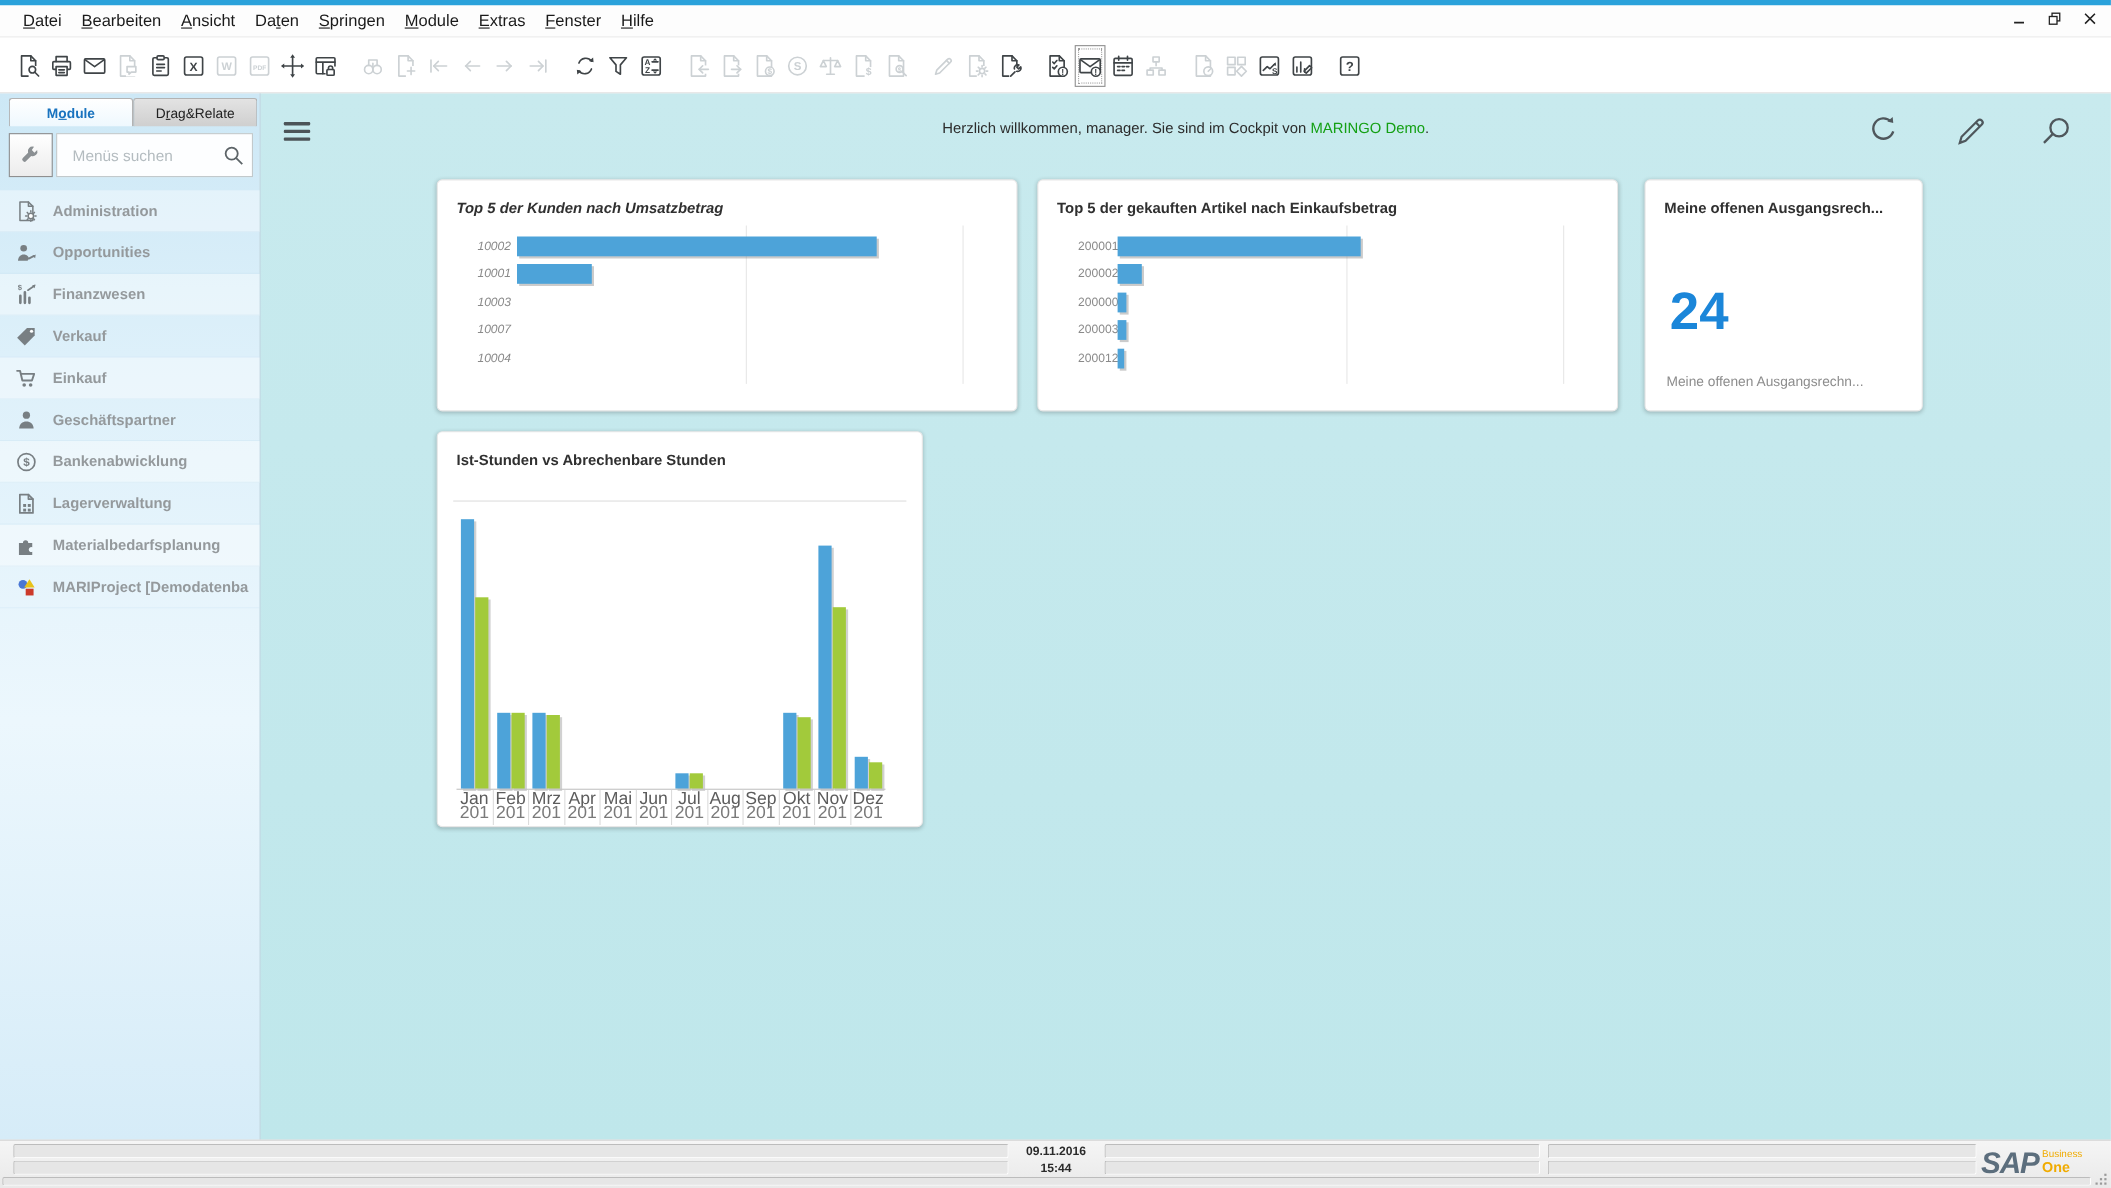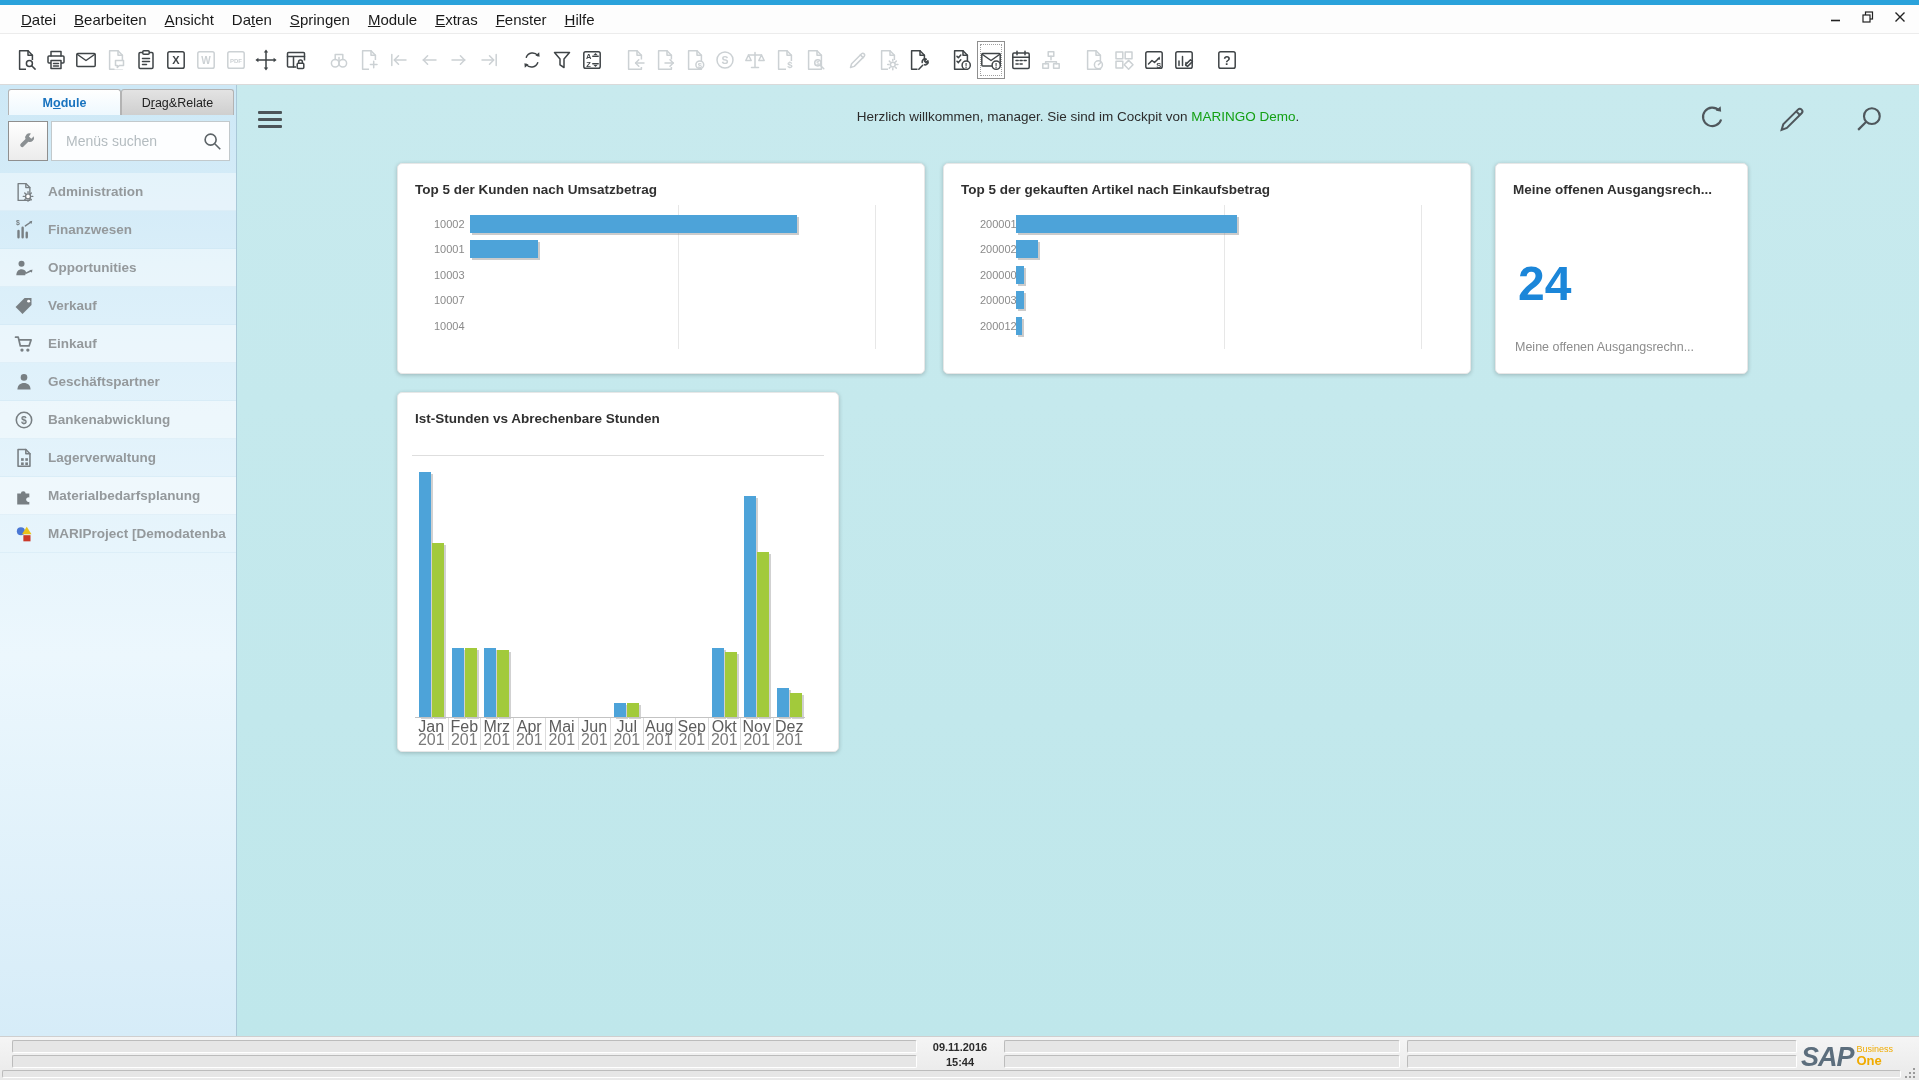--- a/index.html
+++ b/index.html
@@ -56,21 +56,21 @@
   .hamburger span { display:block; height:3px; background:#4c5458; margin-bottom:4px; border-radius:1px; }
   .welcome { position:absolute; top:24px; left:0; right:0; text-align:center; font-size:13.5px; color:#2c2c2c; }
   .welcome a { color:#14a014; cursor:pointer; }
   .hdr-icons { position:absolute; top:18px; right:34px; display:flex; gap:49px; color:#4f575c; }
   .hdr-ic { width:30px; height:30px; cursor:pointer; }
   
   .card { position:absolute; background:#fff; border:1px solid #e7e7e7; border-radius:5px;
     box-shadow:0 1px 4px rgba(0,0,0,.22); }
   .card-title { padding:18px 16px 0 17px; font-size:13.5px; font-weight:bold; color:#303030;
     white-space:nowrap; overflow:hidden; }
-  #card1 { left:160px; top:78px;  width:528px; height:211px; }
+  #card1 { left:160px; top:78px;  width:528px; height:211px;font-style:italic; }
   #card2 { left:706px; top:78px;  width:528px; height:211px; }
   #card3 { left:1258px; top:78px; width:253px; height:211px; }
   #card4 { left:160px; top:307px; width:442px; height:360px; }
   
   .hchart { position:relative; margin-top:14px; }
   .hgrid { position:absolute; left:82px; top:-6px; width:395px; bottom:-10px; }
   .hgrid .vline { position:absolute; top:0; bottom:0; width:1px; background:#e7e7e7; }
   .hrow { display:flex; align-items:center; height:25.5px; position:relative; }
   .hlabel { width:72px; text-align:right; padding-right:10px; font-size:11px; color:#8a8a8a; flex:0 0 72px;padding-left:36px; }
   .htrack { position:relative; width:395px; height:25.5px; }
@@ -462,35 +462,35 @@
         <span class="ic"><svg width="22" height="22" viewBox="0 0 24 24" fill="none" stroke="currentColor" stroke-width="1.5" stroke-linecap="round" stroke-linejoin="round">
             <path d="M5.6 2.8H14l4.4 4.4v14H5.6z"></path>
             <path d="M14 2.8v4.4h4.4"></path>
             <circle cx="16.4" cy="16.8" r="2.7" fill="#fff"></circle>
             <path d="M16.4 12.8v-1.2M16.4 20.8v1.2M12.4 16.8h-1.2M20.4 16.8h1.2M13.6 14l-.8-.8M19.2 19.6l.8.8M13.6 19.6l-.8.8M19.2 14l.8-.8"></path>
           </svg></span>
         <span>Administration</span>
       </div>
       <div class="side-item">
         <span class="ic"><svg width="22" height="22" viewBox="0 0 24 24" fill="none" stroke="currentColor" stroke-width="1.5" stroke-linecap="round" stroke-linejoin="round">
+            <circle cx="9.3" cy="7.3" r="3.3" fill="currentColor" stroke="none"></circle>
+            <path d="M3.6 19.8c.2-4.2 2.7-6.4 5.7-6.4 2.3 0 4.1 1.1 5 3.1l-1 3.3z" fill="currentColor" stroke="none"></path>
+            <path d="M14.3 17.6l5.3-2.7" stroke-width="1.8"></path>
+            <path fill="currentColor" stroke="none" d="M21.2 13.6l-.5 3.5-2.5-2.2z"></path>
+          </svg></span>
+        <span>Opportunities</span>
+      </div>
+      <div class="side-item">
+        <span class="ic"><svg width="22" height="22" viewBox="0 0 24 24" fill="none" stroke="currentColor" stroke-width="1.5" stroke-linecap="round" stroke-linejoin="round">
             <path d="M6 20v-7M10.5 20V9.5M15 20v-5" stroke-width="2.6"></path>
             <path d="M13.5 7.5L20 3" stroke-width="1.6"></path>
             <path fill="currentColor" stroke="none" d="M21 1.8l-.9 3.7-2.5-2.6z"></path>
             <text x="5.4" y="6.8" font-size="7.5" font-weight="bold" text-anchor="middle" fill="currentColor" stroke="none" font-family="Liberation Sans, sans-serif">$</text>
           </svg></span>
         <span>Finanzwesen</span>
-      </div>
-      <div class="side-item">
-        <span class="ic"><svg width="22" height="22" viewBox="0 0 24 24" fill="none" stroke="currentColor" stroke-width="1.5" stroke-linecap="round" stroke-linejoin="round">
-            <circle cx="9.3" cy="7.3" r="3.3" fill="currentColor" stroke="none"></circle>
-            <path d="M3.6 19.8c.2-4.2 2.7-6.4 5.7-6.4 2.3 0 4.1 1.1 5 3.1l-1 3.3z" fill="currentColor" stroke="none"></path>
-            <path d="M14.3 17.6l5.3-2.7" stroke-width="1.8"></path>
-            <path fill="currentColor" stroke="none" d="M21.2 13.6l-.5 3.5-2.5-2.2z"></path>
-          </svg></span>
-        <span>Opportunities</span>
       </div>
       <div class="side-item">
         <span class="ic"><svg width="22" height="22" viewBox="0 0 24 24" fill="none" stroke="currentColor" stroke-width="1.5" stroke-linecap="round" stroke-linejoin="round">
             <path d="M12.6 3.4h7.6v7.6L10.4 20.8 2.8 13.2z" fill="currentColor" stroke="none"></path>
             <circle cx="17.1" cy="6.7" r="1.6" fill="#fff" stroke="none"></circle>
           </svg></span>
         <span>Verkauf</span>
       </div>
       <div class="side-item">
         <span class="ic"><svg width="22" height="22" viewBox="0 0 24 24" fill="none" stroke="currentColor" stroke-width="1.5" stroke-linecap="round" stroke-linejoin="round">

